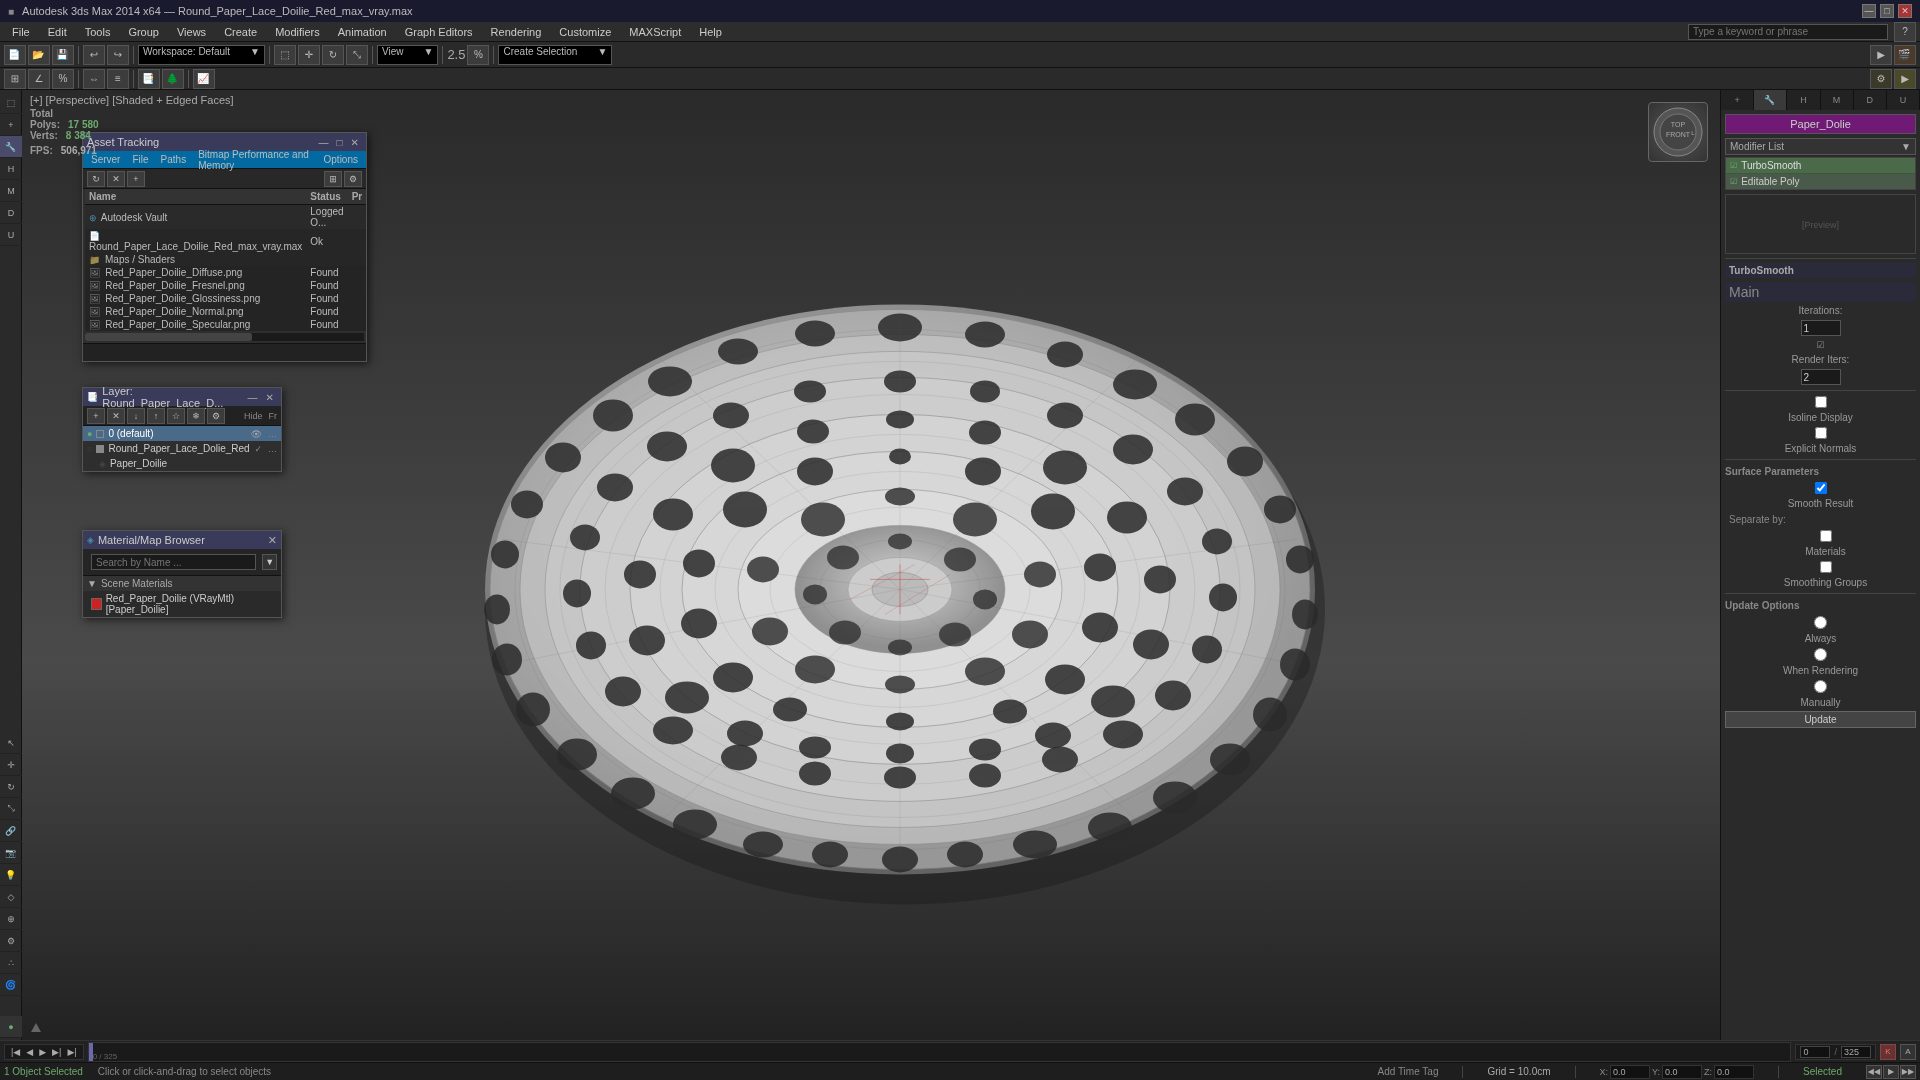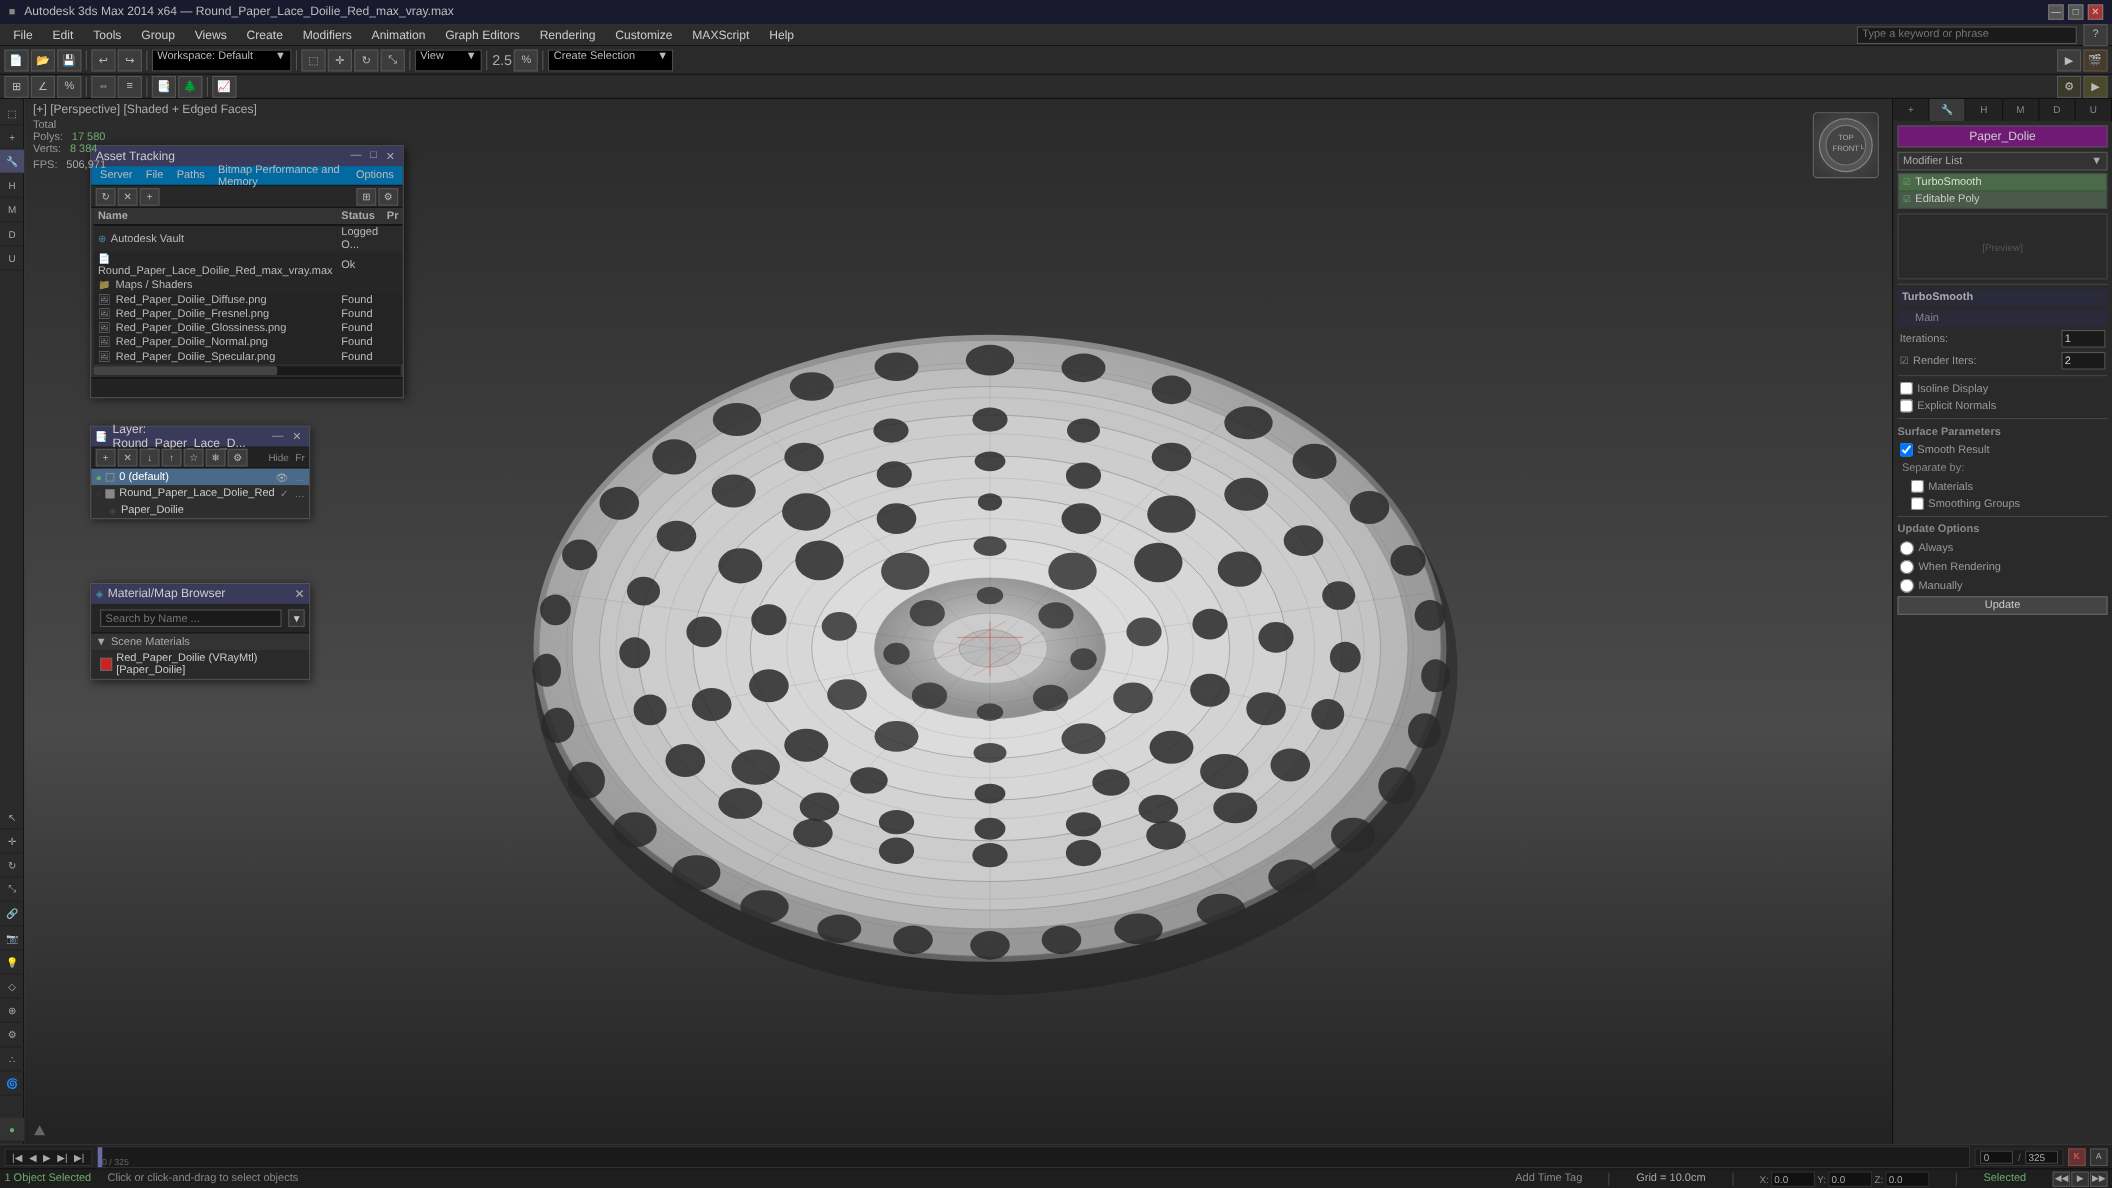--- a/index.html
+++ b/index.html
@@ -74,21 +74,21 @@
     .rp-tab {
       flex: 1; display: flex; align-items: center; justify-content: center;
       font-size: 9px; color: #888; cursor: pointer; border-right: 1px solid #111;
     }
 
     
     #modifier-panel { padding: 4px; flex: 1; overflow-y: auto; }
     .mp-object-name {
       font-size: 11px; color: #ccc; padding: 3px 4px; background: #701a75; border: 1px solid #555; margin-bottom: 4px; text-align: center;
     }
-    .mp-row { display: flex; align-items: center; gap: 4px; margin: 2px 0; padding: 1px 2px; }
+    .mp-row { display: flex; align-items: center; gap: 4px; margin: 2px 0; padding: 1px 2px; flex-direction: column; }
     .mp-label { font-size: 10px; color: #999; flex: 1; }
     .mp-input {
       width: 40px; height: 16px; background: #1a1a1a; border: 1px solid #555;
       color: #ccc; font-size: 10px; padding: 0 2px;
     }
     .mp-checkbox { width: 12px; height: 12px; }
     .mp-spacer { height: 60px; background: #333; border: 1px solid #444; margin: 4px 0; }
     .mp-separator { height: 1px; background: #444; margin: 4px 0; }
     .mp-button {
       background: #444; border: 1px solid #666; color: #ccc; padding: 2px 8px;
@@ -190,21 +190,21 @@
     }
     .status-left { flex: 1; }
     .status-right { display: flex; align-items: center; gap: 24px; }
     .status-item { font-size: 10px; color: #aaa; }
     .status-selected { color: #6aaa6a; font-size: 10px; }
 
     
     #vp-stats {
       position: absolute; top: 4px; left: 8px; font-size: 10px; z-index: 10;
     }
-    .stat-row { display: flex; gap: 8px; }
+    .stat-row { display: flex; gap: 8px; font-weight: bold; }
     .stat-label { color: #999; }
     .stat-value { color: #6daa6d; }
     .stat-fps { color: #aaa; }
 
     
     #grid-canvas {
       position: absolute; inset: 0; opacity: 0.3;
     }
 
     .vp-corner-label {
@@ -608,21 +608,21 @@
       <div class="mp-spacer" style="background:#2a2a2a;border:1px solid #444;">
         <div style="width:100%;height:60px;display:flex;align-items:center;justify-content:center;font-size:9px;color:#555;">
           [Preview]
         </div>
       </div>
 
       <div class="mp-separator"></div>
 
       <div style="font-size:10px;font-weight:bold;color:#aaa;background:#2a2a3a;padding:2px 4px;margin-bottom:4px;">TurboSmooth</div>
 
-      <div style="background:#2a2a3a;padding:2px 16px;margin-bottom:2px;font-size:10px;color:#888;">Main</div>
+      <div style="background:#2a2a3a;padding:2px 4px;margin-bottom:2px;font-size:14px;color:#888;">Main</div>
 
       <div class="mp-row">
         <span class="mp-label">Iterations:</span>
         <input class="mp-input" type="text" value="1" style="">
       </div>
       <div class="mp-row">
         <span style="font-size:9px;color:#888;">☑</span>
         <span class="mp-label">Render Iters:</span>
         <input class="mp-input" type="text" value="2" style="">
       </div>

